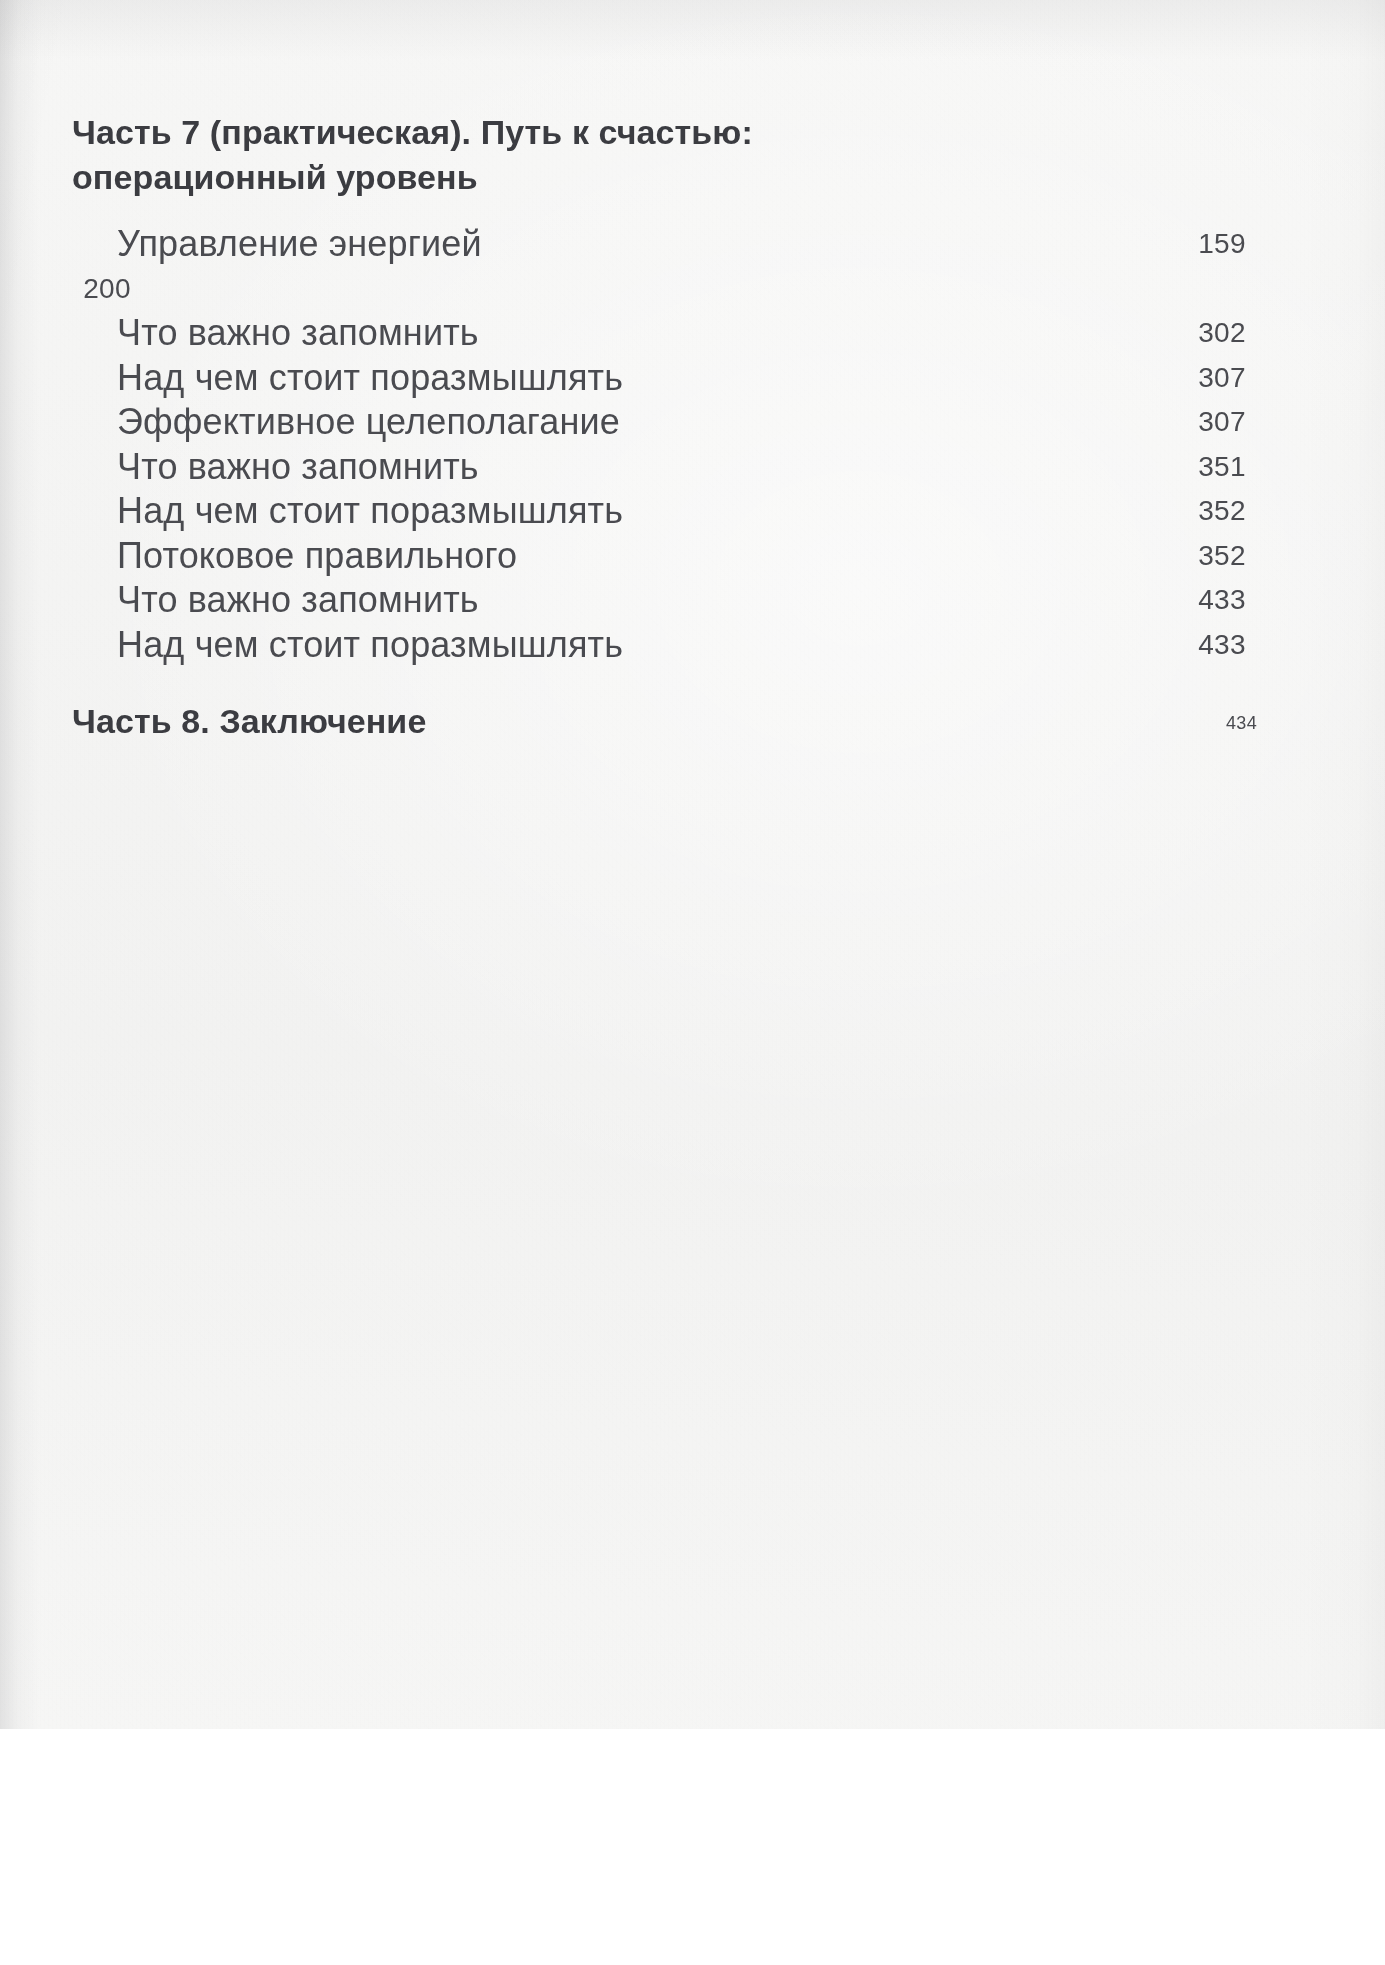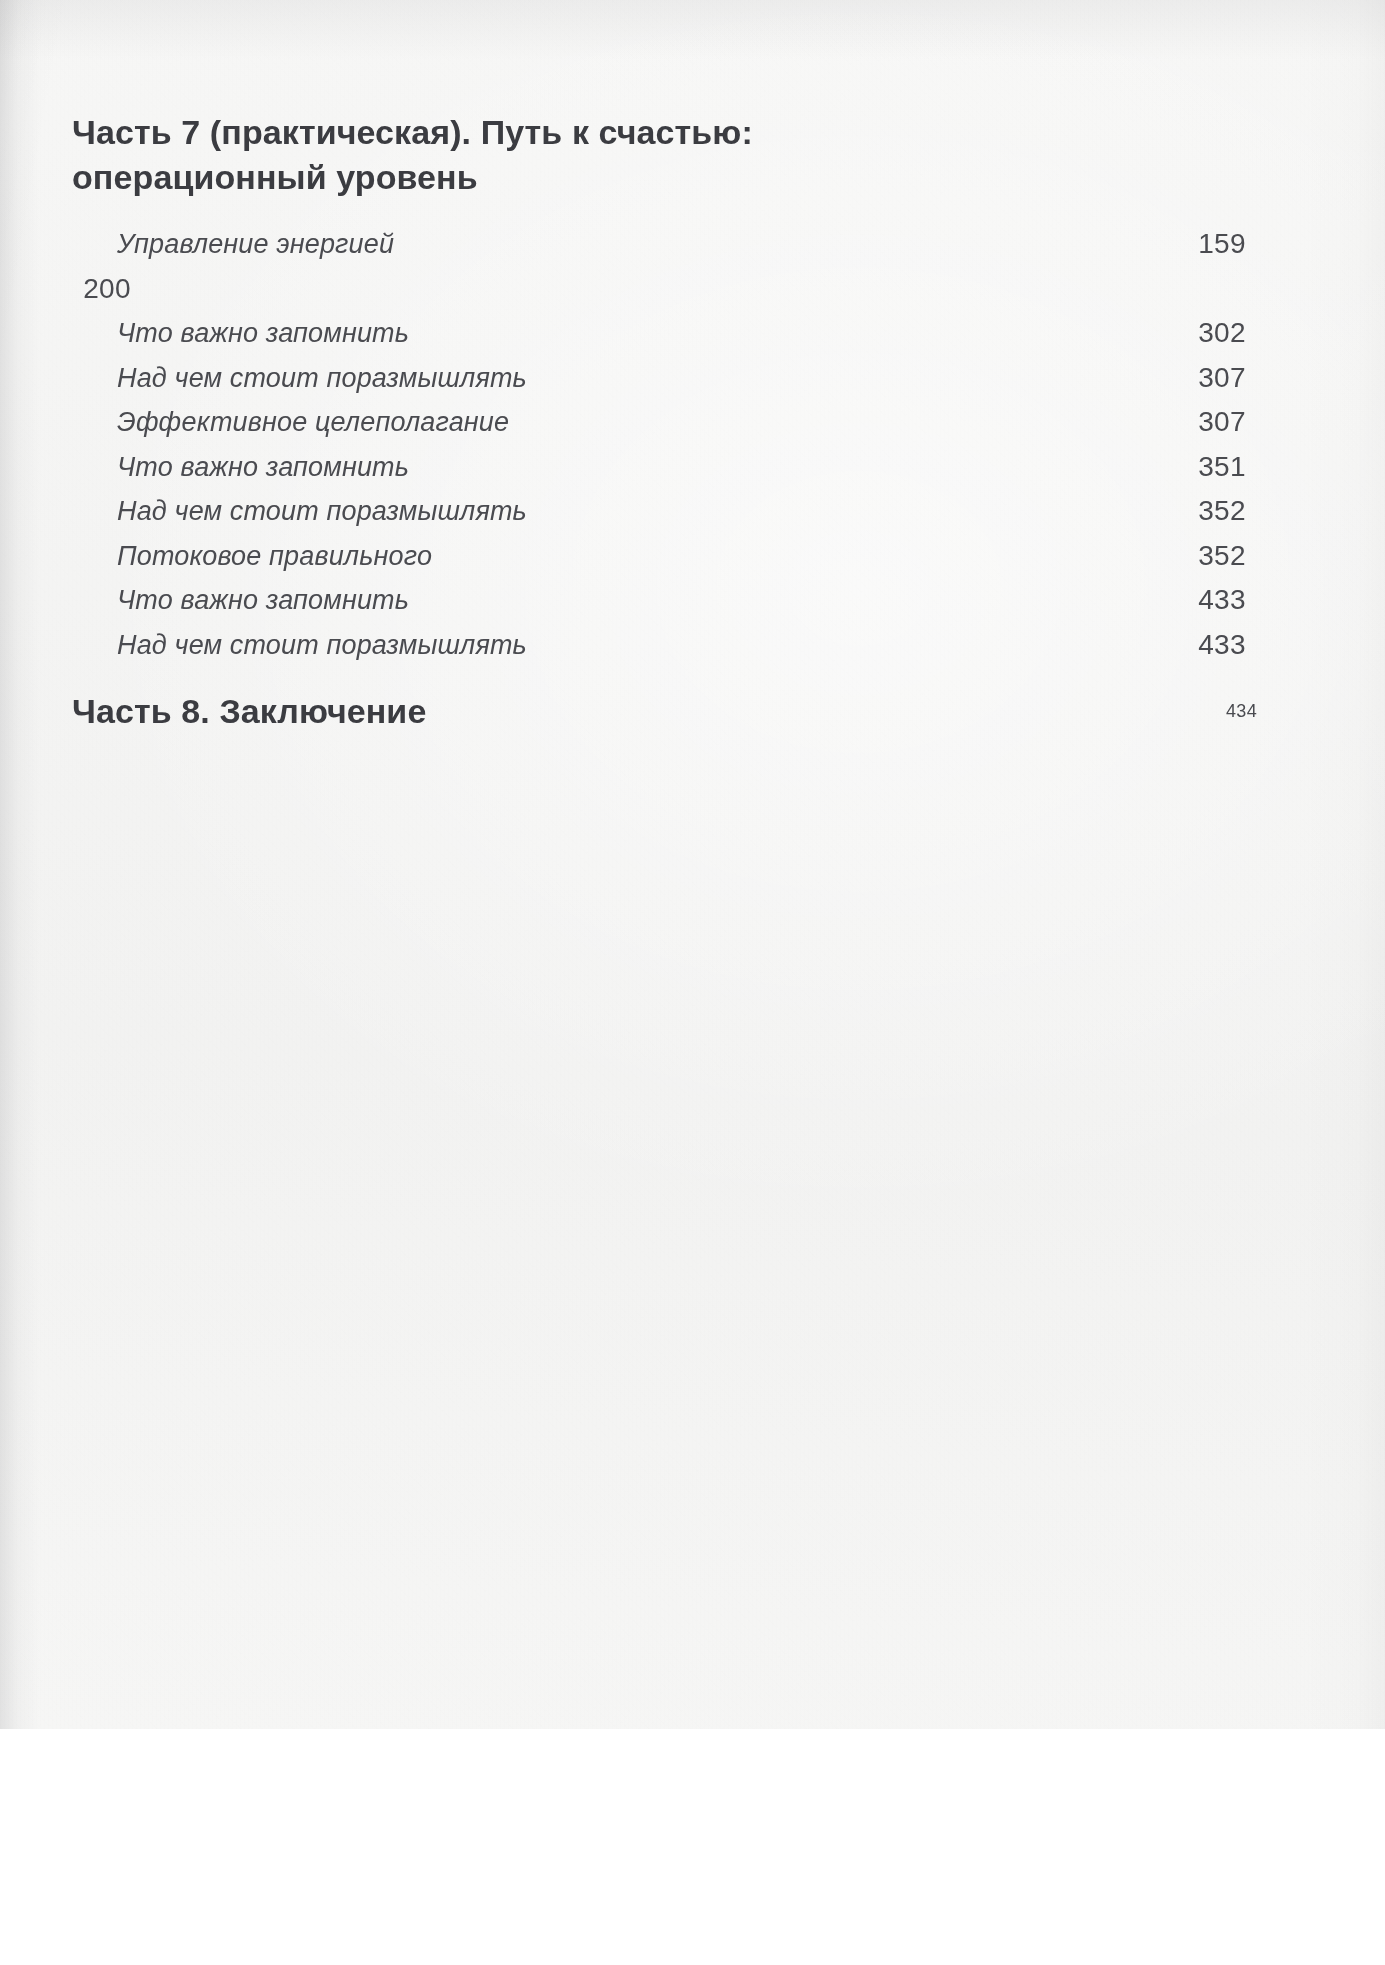--- a/index.html
+++ b/index.html
@@ -80,48 +80,47 @@
 
   .toc-entry {
     display: flex;
     align-items: flex-start;
     justify-content: space-between;
     padding: 0;
     margin: 0;
   }
 
   .toc-label {
-    font-size: 27px;
+    font-size: 36px;
     line-height: 44.5px;
     color: #4a4b50;
     letter-spacing: 0.15px;
     padding-left: 45px;
     white-space: pre-line;
     flex: 0 1 auto;
-    font-style: italic;
   }
 
   .toc-page {
     font-size: 28px;
     line-height: 44.5px;
     color: #4a4b50;
     letter-spacing: 0.3px;
     flex: 0 0 auto;
     text-align: center;
     min-width: 70px;
     
     align-self: flex-end;
   }
 
   
   #part7-heading { margin-bottom: 22px; }
   #part8-block {
-    margin-top: 22px;
+    margin-top: 32px;
     display: flex;
-    align-items: flex-start;
+    align-items: flex-end;
     justify-content: space-between;
   }
   #part8-heading { max-width: 900px; }
   #part8-page {
     font-size: 18px;
     line-height: 44px;
     color: #4a4b50;
     letter-spacing: 0.3px;
     flex: 0 0 auto;
     min-width: 70px;

